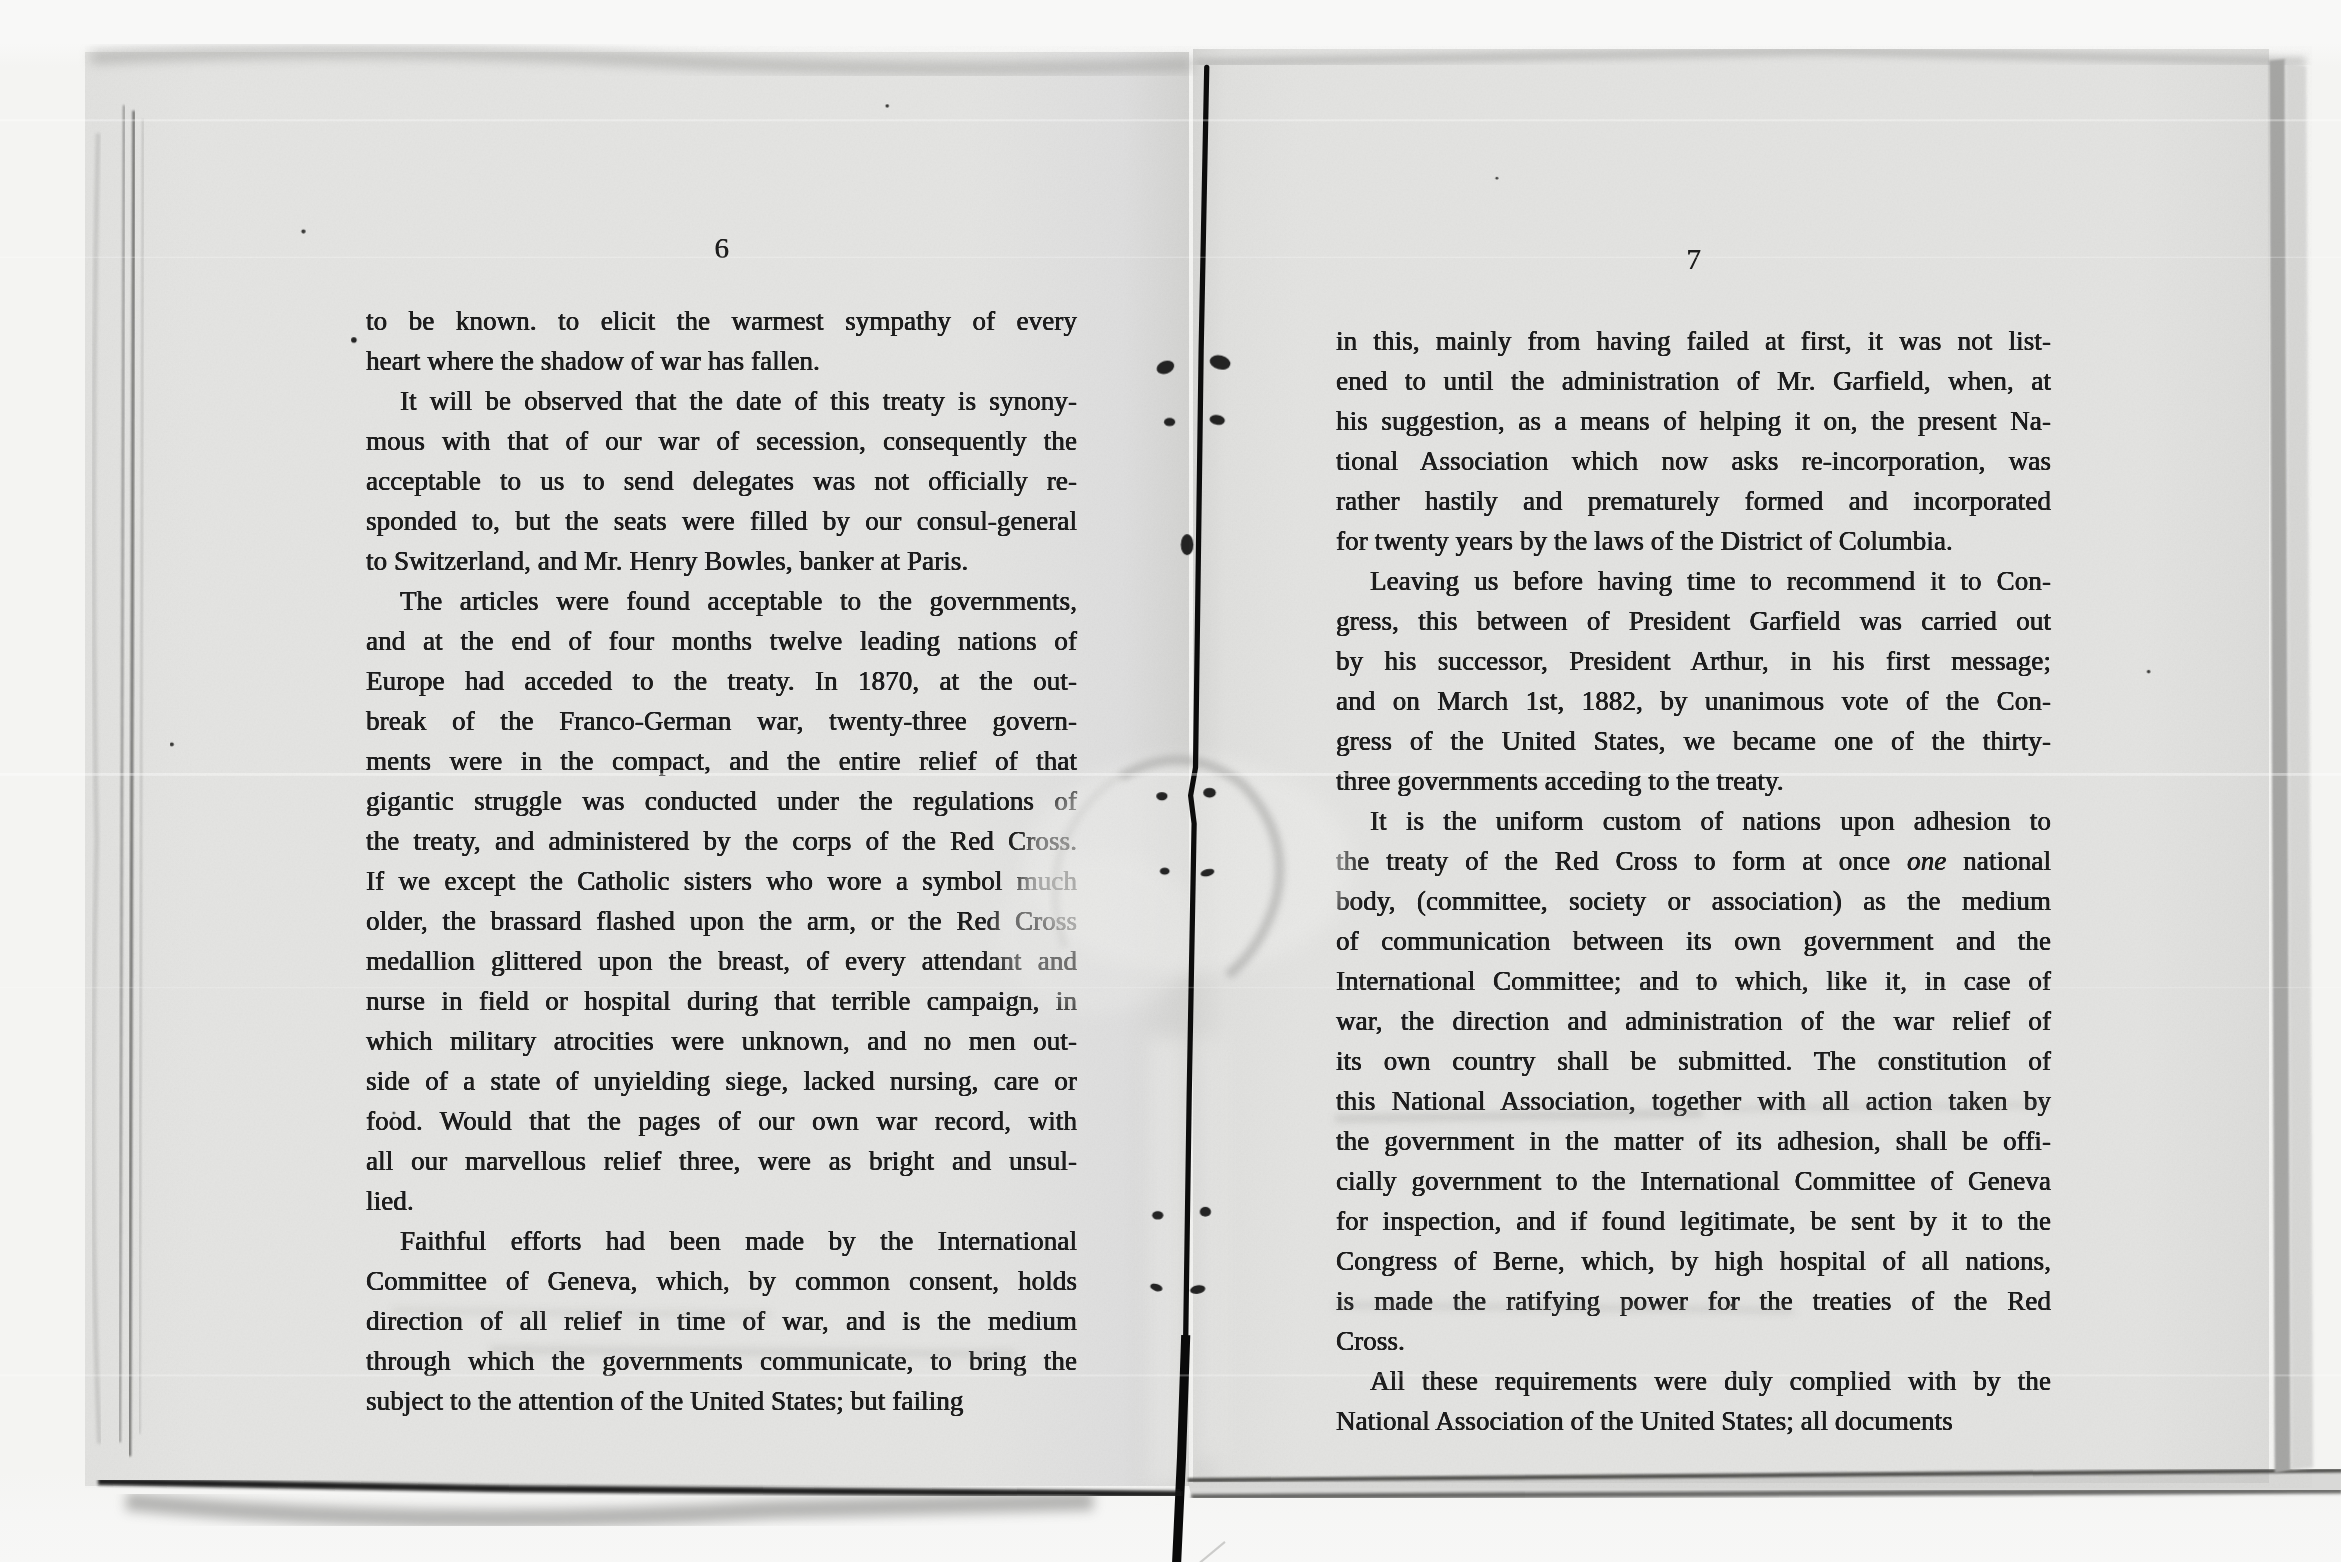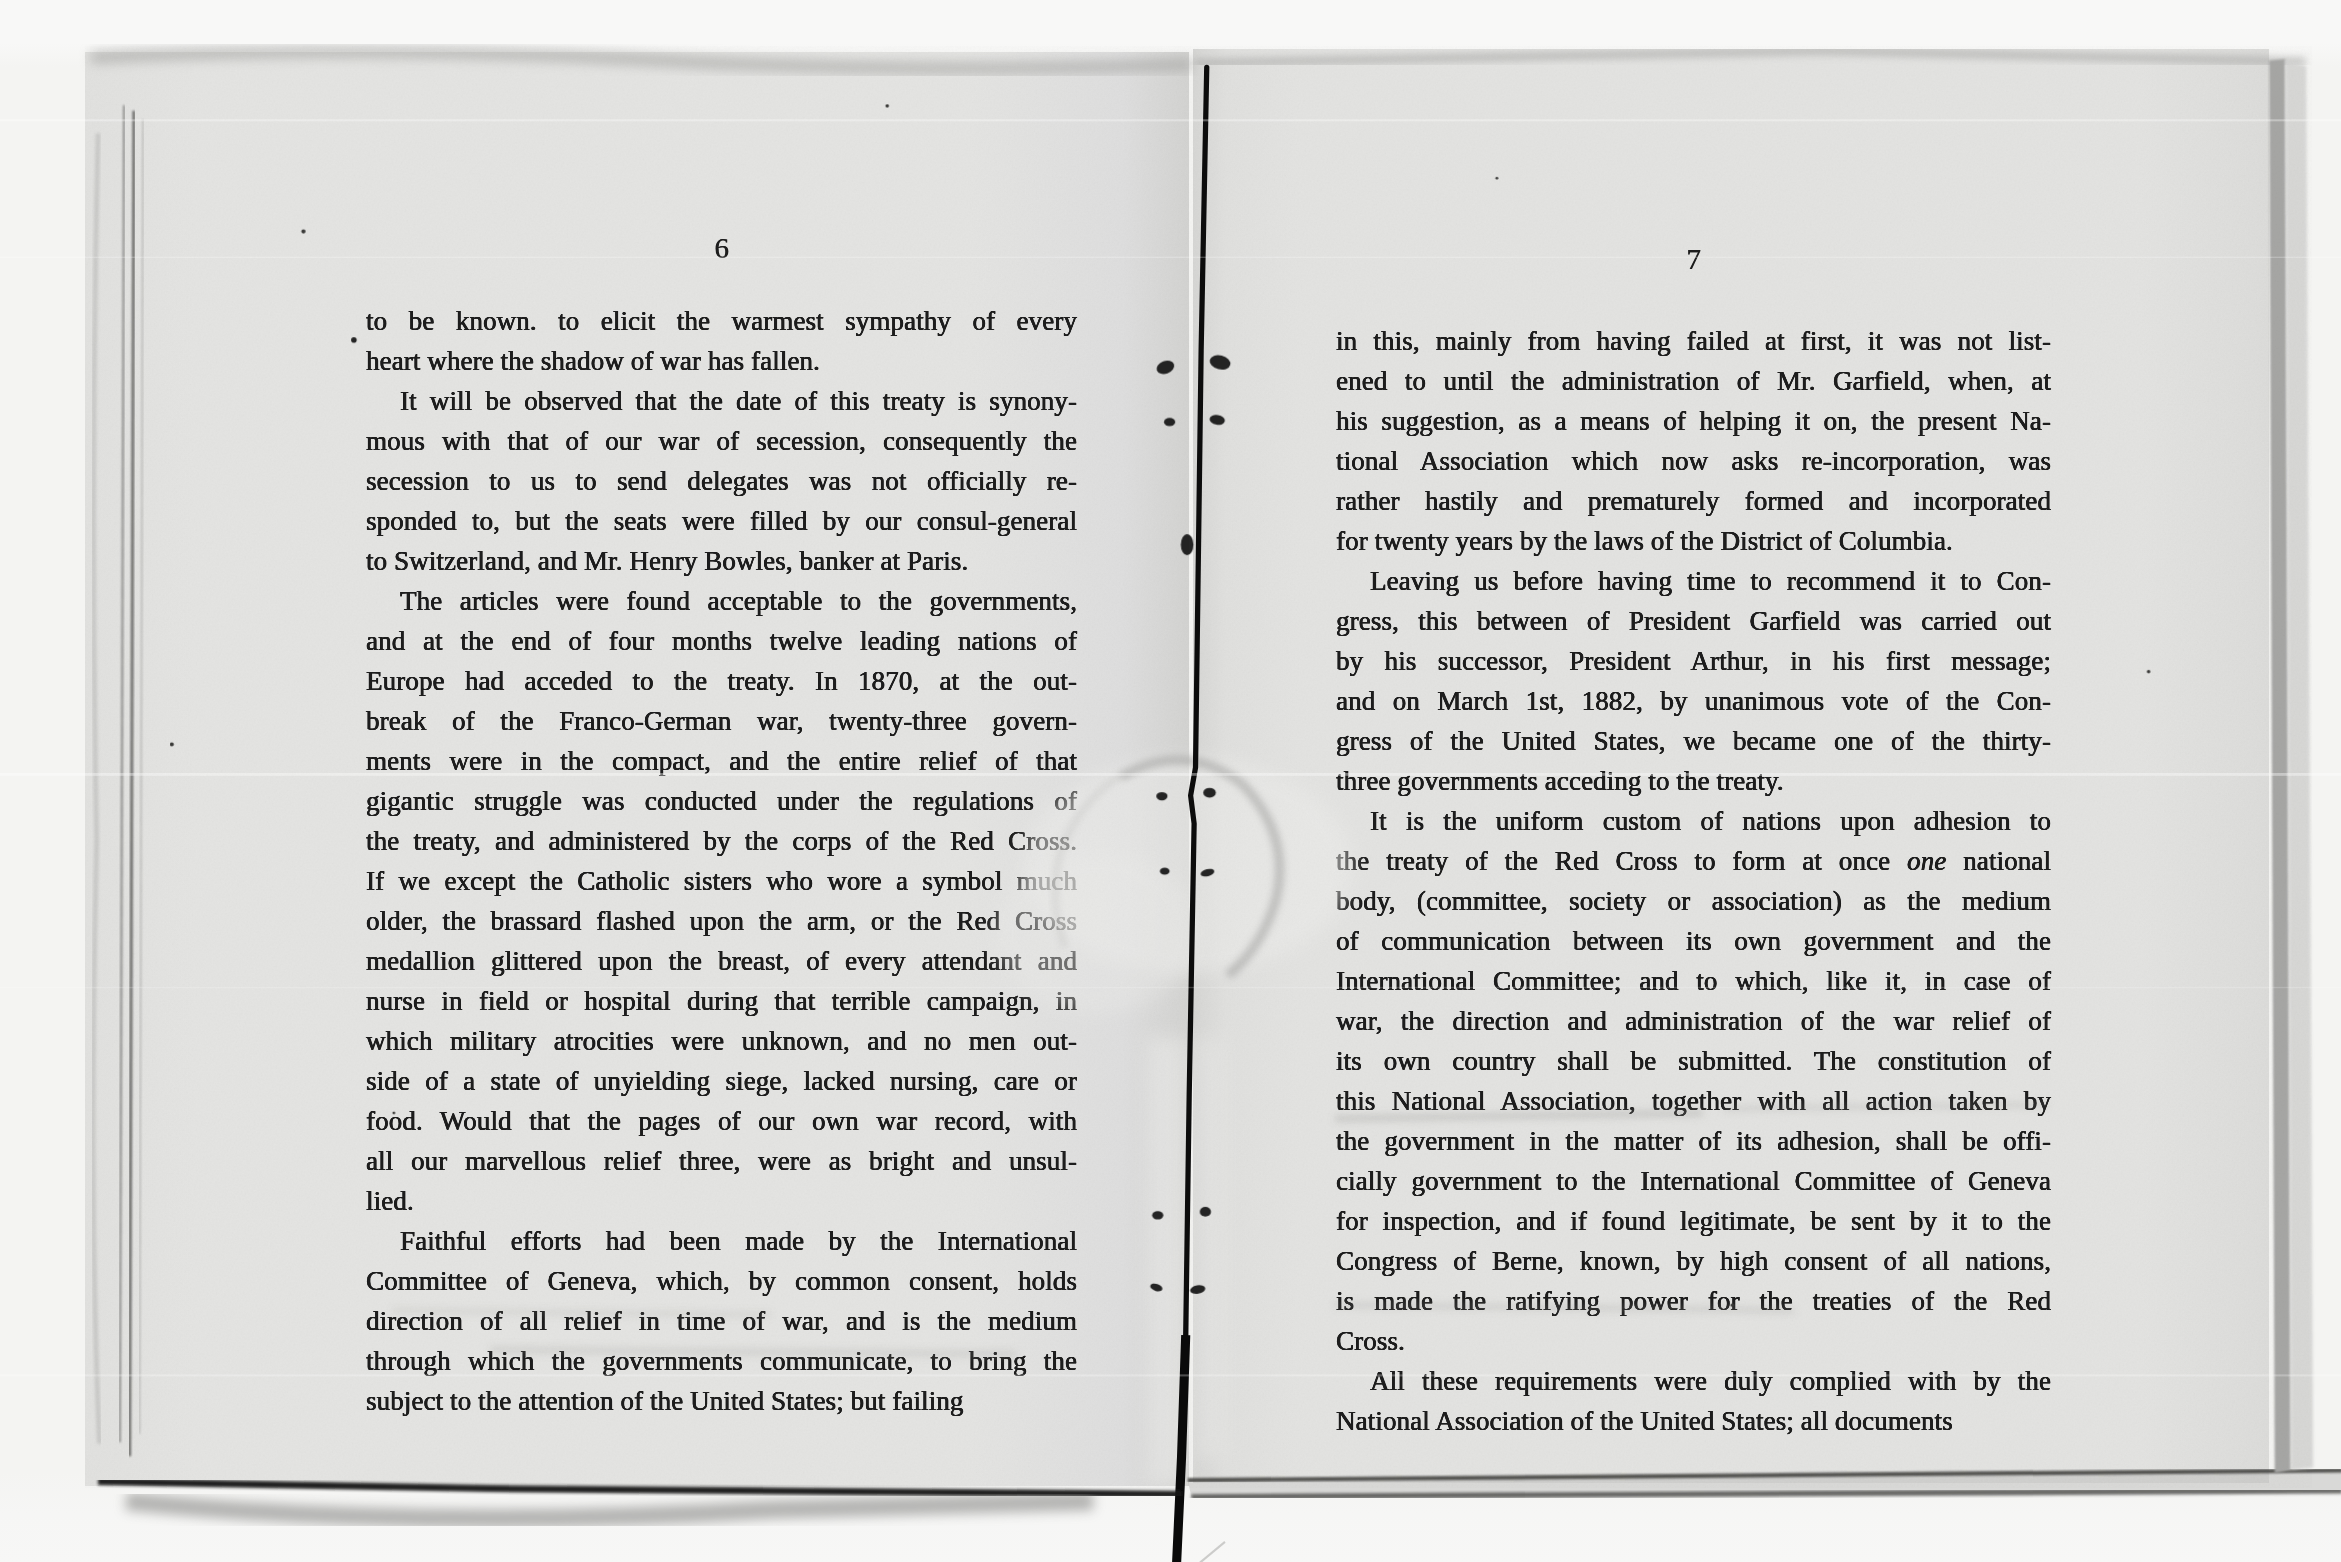--- a/index.html
+++ b/index.html
@@ -46,21 +46,21 @@
 
 <div class="canvas">
 
   <div class="page page-left">
     <div class="pagenum">6</div>
     <div class="textblock">
         <div class="line">to be known. to elicit the warmest sympathy of every</div>
         <div class="line end">heart where the shadow of war has fallen.</div>
         <div class="line indent">It will be observed that the date of this treaty is synony-</div>
         <div class="line">mous with that of our war of secession, consequently the</div>
-        <div class="line">secession to us to send delegates was not officially re-</div>
+        <div class="line">acceptable to us to send delegates was not officially re-</div>
         <div class="line">sponded to, but the seats were filled by our consul-general</div>
         <div class="line end">to Switzerland, and Mr. Henry Bowles, banker at Paris.</div>
         <div class="line indent">The articles were found acceptable to the governments,</div>
         <div class="line">and at the end of four months twelve leading nations of</div>
         <div class="line">Europe had acceded to the treaty.  In 1870, at the out-</div>
         <div class="line">break of the Franco-German war, twenty-three govern-</div>
         <div class="line">ments were in the compact, and the entire relief of that</div>
         <div class="line">gigantic struggle was conducted under the regulations of</div>
         <div class="line">the treaty, and administered by the corps of the Red Cross.</div>
         <div class="line">If we except the Catholic sisters who wore a symbol much</div>
@@ -99,21 +99,21 @@
         <div class="line">the treaty of the Red Cross to form at once <i>one</i> national</div>
         <div class="line">body, (committee, society or association) as the medium</div>
         <div class="line">of communication between its own government and the</div>
         <div class="line">International Committee; and to which, like it, in case of</div>
         <div class="line">war, the direction and administration of the war relief of</div>
         <div class="line">its own country shall be submitted.  The constitution of</div>
         <div class="line">this National Association, together with all action taken by</div>
         <div class="line">the government in the matter of its adhesion, shall be offi-</div>
         <div class="line">cially government to the International Committee of Geneva</div>
         <div class="line">for inspection, and if found legitimate, be sent by it to the</div>
-        <div class="line">Congress of Berne, known, by high consent of all nations,</div>
+        <div class="line">Congress of Berne, which, by high hospital of all nations,</div>
         <div class="line">is made the ratifying power for the treaties of the Red</div>
         <div class="line end">Cross.</div>
         <div class="line indent">All these requirements were duly complied with by the</div>
         <div class="line end">National Association of the United States; all documents</div>
       </div>
   </div>
 
   <svg class="overlay" width="2342" height="1563" viewBox="0 0 3342 2230">
     <defs>
       <filter id="b1">

